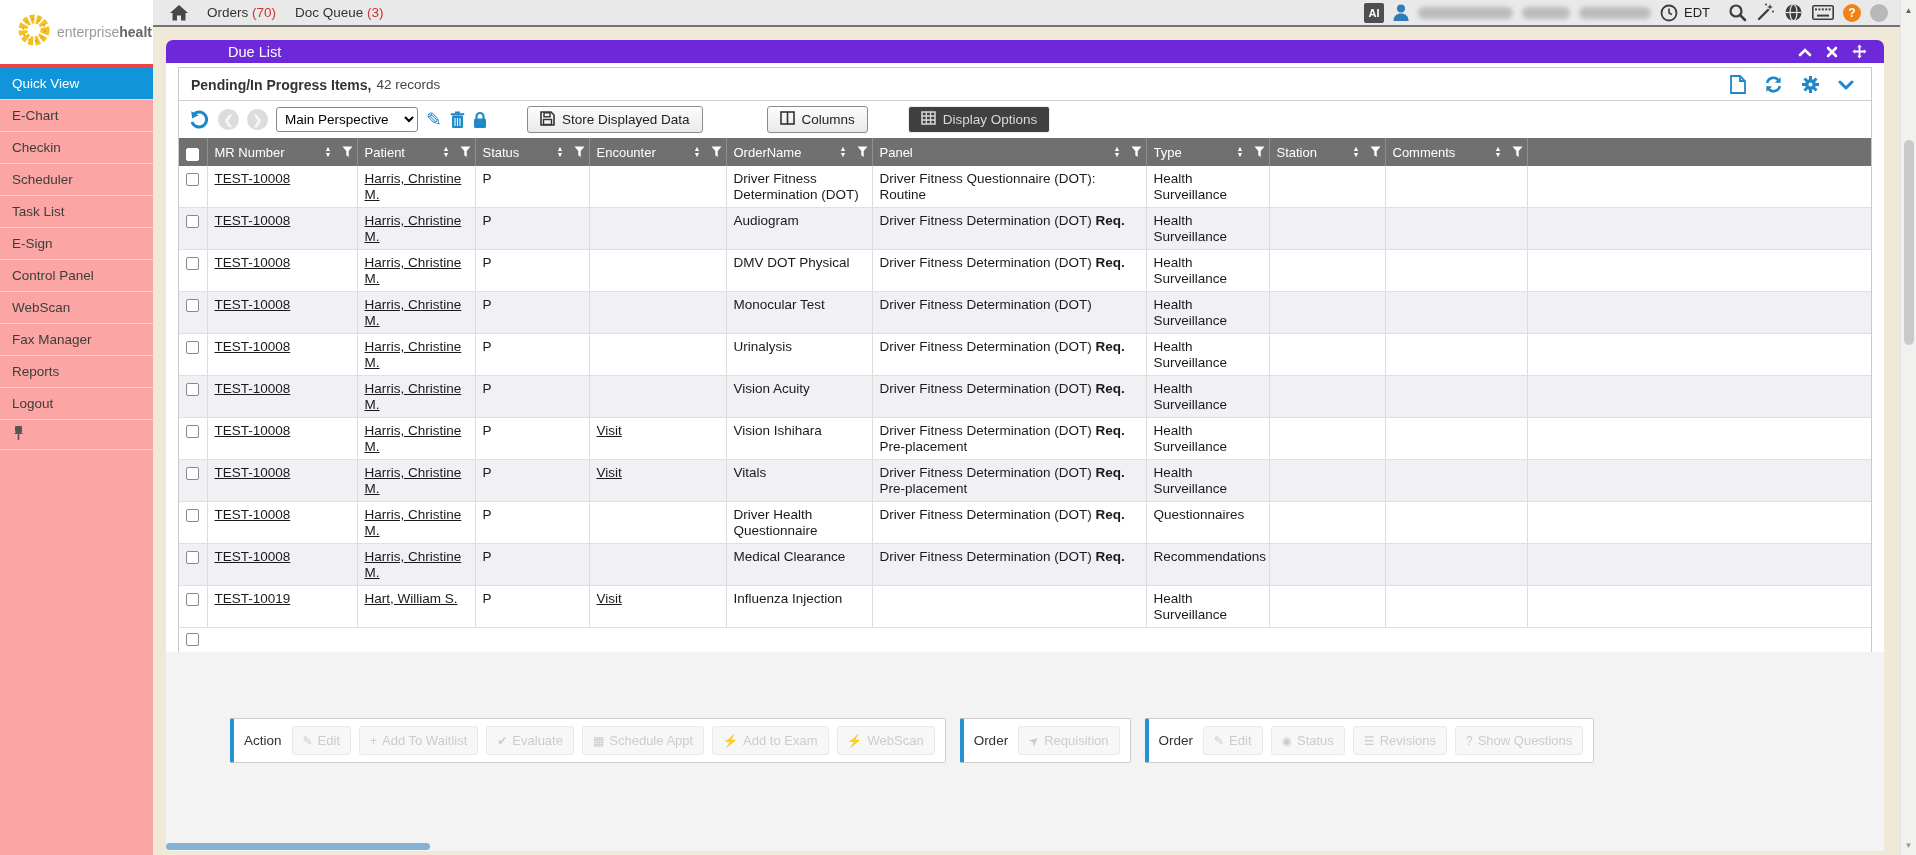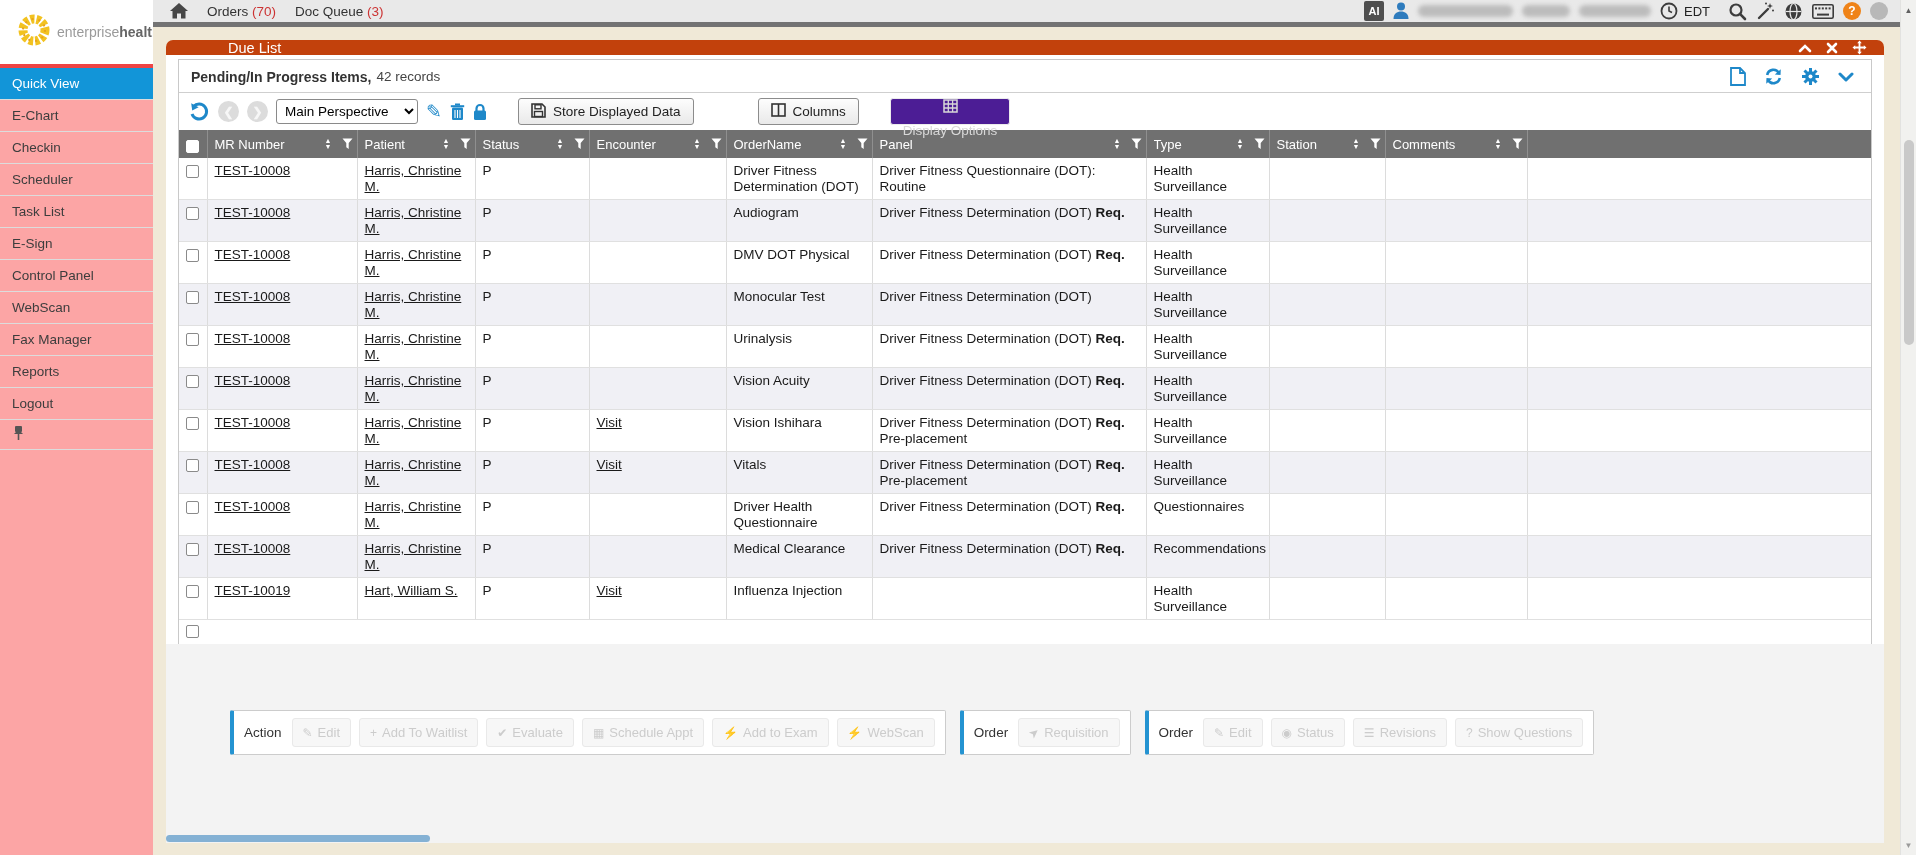--- a/index.html
+++ b/index.html
@@ -4,21 +4,21 @@
 <style>
   * { box-sizing: border-box; }
   html,body { margin:0; padding:0; }
   body {
     width:1916px; height:855px; position:relative; overflow:hidden;
     font-family:"Liberation Sans", sans-serif; background:#fff;
     -webkit-font-smoothing:antialiased;
   }
   
   .topbar { position:absolute; left:153px; top:0; right:16px; height:27px;
-    background:#e9e9e9; border-bottom:5px solid #737373;
+    background:#e9e9e9; border-bottom:2px solid #737373;
     display:flex; align-items:center; }
   .nav-left { display:flex; align-items:center; gap:19px; padding-left:17px; }
   .nav-item { font-size:13.5px; color:#333; cursor:pointer; white-space:nowrap; }
   .nav-count { color:#cc3333; }
   .top-right { margin-left:auto; display:flex; align-items:center; gap:9px; padding-right:12px; }
   .ai-badge { width:20px; height:20px; background:#4f4f4f; color:#fff; font-size:11px;
     font-weight:bold; display:flex; align-items:center; justify-content:center; border-radius:2px; }
   .redact { height:12px; border-radius:6px; background:#bcbcbc; filter:blur(2px); }
   .r1{width:95px;} .r2{width:48px;} .r3{width:72px;}
   .tz { font-size:13px; color:#222; margin-left:-3px; }
@@ -36,21 +36,21 @@
     border-top:4px solid #ef4444; }
   .side-item { height:32px; line-height:31px; padding-left:12px; font-size:13.5px; color:#3d3d3d;
     border-bottom:1px solid #dcdcdc; cursor:pointer; white-space:nowrap; }
   .side-item.active { background:#1295d8; color:#fff; }
   .pin-row { height:30px; display:flex; align-items:center; padding-left:13px;
     border-bottom:1px solid #dcdcdc; cursor:pointer; }
 
   
   .main { position:absolute; left:153px; top:27px; right:16px; bottom:0;
     background:#f0e9d7; padding:13px 16px 0 13px; }
-  .duelist-bar { height:15px; background:#c2410c; border-radius:7px 7px 0 0;
+  .duelist-bar { height:23px; background:#6d28d9; border-radius:7px 7px 0 0;
     display:flex; align-items:center; }
   .duelist-title { color:#fff; font-size:14.5px; padding-left:62px; }
   .bar-icons { margin-left:auto; display:flex; gap:14px; align-items:center; padding-right:17px; }
   .panel { background:#fff; height:calc(100% - 27px); display:flex; flex-direction:column; overflow:hidden; }
   .waitlist-row { text-align:right; padding:9px 15px 2px; }
   .waitlist-row a { color:#1b6fae; font-size:13.5px; }
 
   .box { margin:4px 12px 0; border:1px solid #c9c9c9; border-bottom:none; background:#fff; }
   .sec-head { display:flex; align-items:center; padding:7px 12px 6px; border-bottom:1px solid #cfcfcf; }
   .sec-title { font-weight:bold; font-size:14px; color:#333; }
@@ -59,22 +59,22 @@
 
   .toolbar { display:flex; align-items:center; gap:8px; padding:5px 8px 5px 10px; }
   .nav-circle { width:21px; height:21px; border-radius:50%; background:#dcdcdc; color:#f7f7f7;
     display:flex; align-items:center; justify-content:center; font-weight:bold; font-size:12px; }
   select.perspective { height:25px; font-size:13.5px; border:1px solid #8a8a8a; border-radius:3px;
     background:#fff; padding:0 4px; min-width:142px; font-family:inherit; }
   .pencil-glyph { font-size:19px; color:#1e88c9; line-height:1; }
   .tb-btn { display:flex; align-items:center; gap:7px; height:27px; padding:0 12px; font-size:13.5px;
     color:#222; background:linear-gradient(#fdfdfd,#e9e9e9); border:1px solid #8c8c8c;
     border-radius:3px; cursor:pointer; font-family:inherit; white-space:nowrap; }
-  .tb-btn.disabled { background:#4c1d95; border-color:#ececec; color:#d8d8d8; cursor:default;flex-direction:column; }
-  .ml40 { margin-left:23px; } .ml56 { margin-left:56px; }
+  .tb-btn.disabled { background:#404040; border-color:#ececec; color:#d8d8d8; cursor:default; }
+  .ml40 { margin-left:32px; } .ml56 { margin-left:56px; }
 
   table.grid { border-collapse:collapse; table-layout:fixed; width:100%; }
   thead th { background:#707070; color:#fff; font-weight:normal; font-size:13px; text-align:left;
     padding:5px 4px 5px 7px; border-right:1px solid #8f8f8f; height:28px; }
   thead th:last-child { border-right:none; }
   .hwrap { display:flex; align-items:center; gap:4px; }
   .h-label { flex:1; white-space:nowrap; overflow:hidden; }
   .sort { display:flex; flex-direction:column; font-size:7px; line-height:6px; color:#fff; margin-right:6px; cursor:pointer; }
   .funnel { display:flex; cursor:pointer; }
   tbody td { font-size:13.5px; color:#1a1a1a; vertical-align:top; padding:5px 7px;

